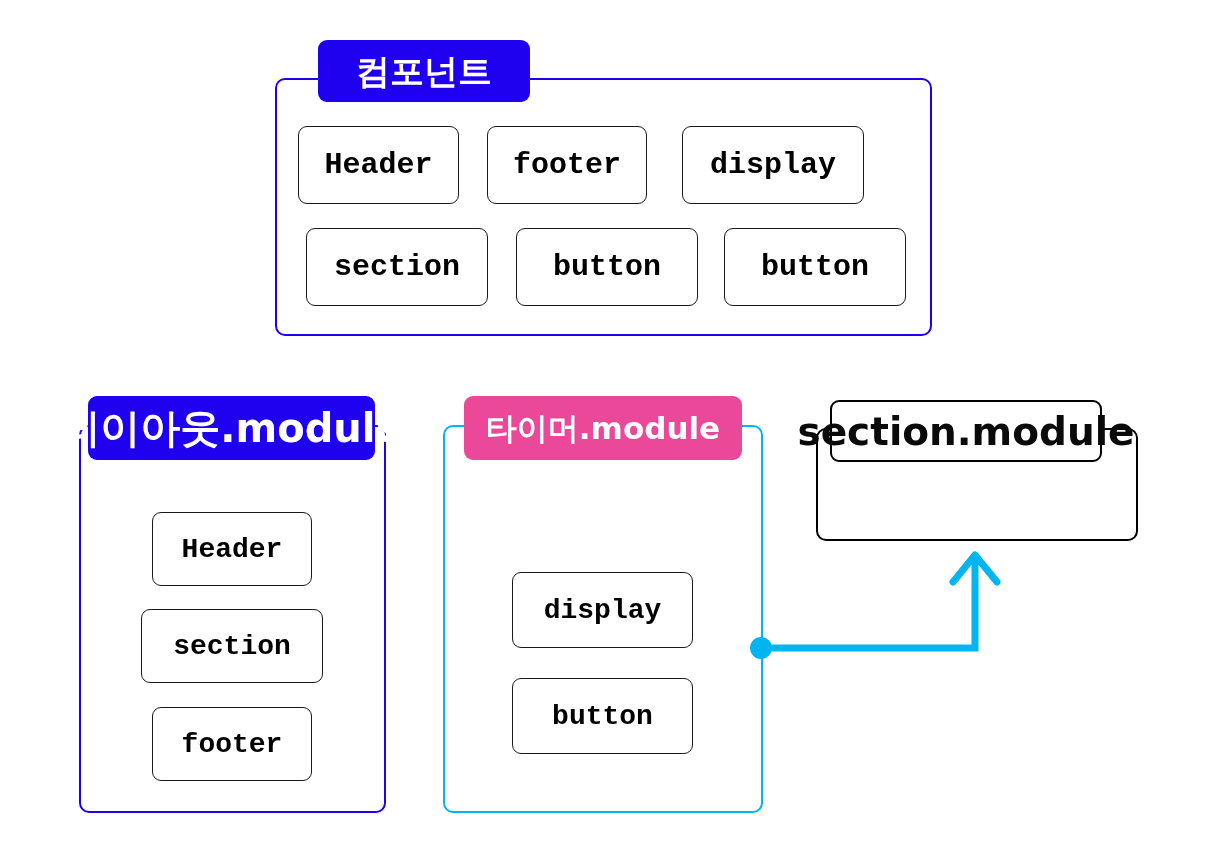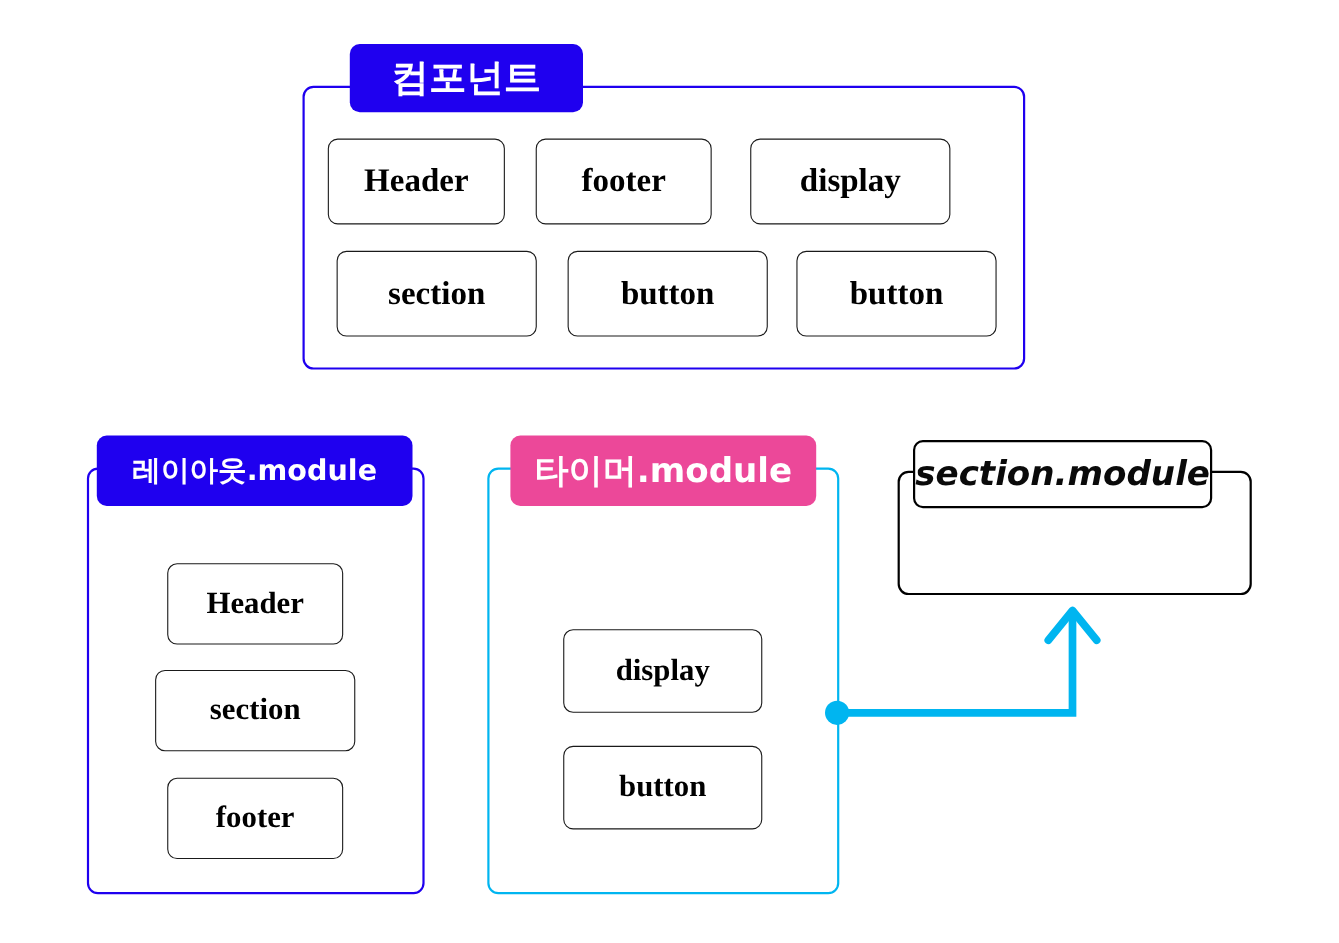--- a/index.html
+++ b/index.html
@@ -54,21 +54,21 @@
   
   .node {
     position: absolute;
     box-sizing: border-box;
     background: #ffffff;
     border: 1.7px solid #1a1a1a;
     border-radius: 9px;
     display: flex;
     align-items: center;
     justify-content: center;
-    font-family: Liberation Serif, serif;
+    font-family: Liberation Mono, monospace;
     font-weight: bold;
     color: #000000;
     white-space: nowrap;
     z-index: 3;
   }
 
   
   .connector-svg {
     position: absolute;
     left: 0;
@@ -102,21 +102,21 @@
       <div class="node" style="left: 306px; top: 228px; width: 182px; height: 78px; font-size: 30px;">
         <span>section</span>
       </div>
       <div class="node" style="left: 516px; top: 228px; width: 182px; height: 78px; font-size: 30px;">
         <span>button</span>
       </div>
       <div class="node" style="left: 724px; top: 228px; width: 182px; height: 78px; font-size: 30px;">
         <span>button</span>
       </div>
       <div class="group" style="left: 79px; top: 425px; width: 307px; height: 388px; border-color: rgb(31, 0, 239); border-width: 2.5px;"></div>
-      <div class="badge badge-filled" style="left: 88px; top: 396px; width: 287px; height: 64px; font-size: 26px; background: rgb(31, 0, 239);">
+      <div class="badge badge-filled" style="left: 88px; top: 396px; width: 287px; height: 64px; font-size: 40px; background: rgb(31, 0, 239);">
         <span>레이아웃.module</span>
       </div>
       <div class="node" style="left: 152px; top: 512px; width: 160px; height: 74px; font-size: 28px;">
         <span>Header</span>
       </div>
       <div class="node" style="left: 141px; top: 609px; width: 182px; height: 74px; font-size: 28px;">
         <span>section</span>
       </div>
       <div class="node" style="left: 152px; top: 707px; width: 160px; height: 74px; font-size: 28px;">
         <span>footer</span>
@@ -125,21 +125,21 @@
       <div class="badge badge-filled" style="left: 464px; top: 396px; width: 278px; height: 64px; font-size: 31px; background: #ec4899;">
         <span>타이머.module</span>
       </div>
       <div class="node" style="left: 512px; top: 572px; width: 181px; height: 76px; font-size: 28px;">
         <span>display</span>
       </div>
       <div class="node" style="left: 512px; top: 678px; width: 181px; height: 76px; font-size: 28px;">
         <span>button</span>
       </div>
       <div class="group" style="left: 816px; top: 428px; width: 322px; height: 113px; border-color: rgb(0, 0, 0); border-width: 2.5px;"></div>
-      <div class="badge badge-outline" style="left: 830px; top: 400px; width: 272px; height: 62px; font-size: 31px; font-style: italic;">
+      <div class="badge badge-outline" style="left: 830px; top: 400px; width: 272px; height: 62px; font-size: 39px;">
         <span>section.module</span>
       </div>
     </div>
 
   <svg class="connector-svg" viewBox="0 0 1217 857" xmlns="http://www.w3.org/2000/svg">
     <path id="conn-path" fill="none" stroke-linecap="butt" stroke-linejoin="miter" d="M 761 648 L 975 648 L 975 560" stroke="#00b5f0" stroke-width="7"></path>
     <polyline id="conn-head" fill="none" stroke-linecap="round" stroke-linejoin="round" points="953,582 975,555 997,582" stroke="#00b5f0" stroke-width="7"></polyline>
     <circle id="conn-dot" cx="761" cy="648" r="11" fill="#00b5f0"></circle>
   </svg>
 

